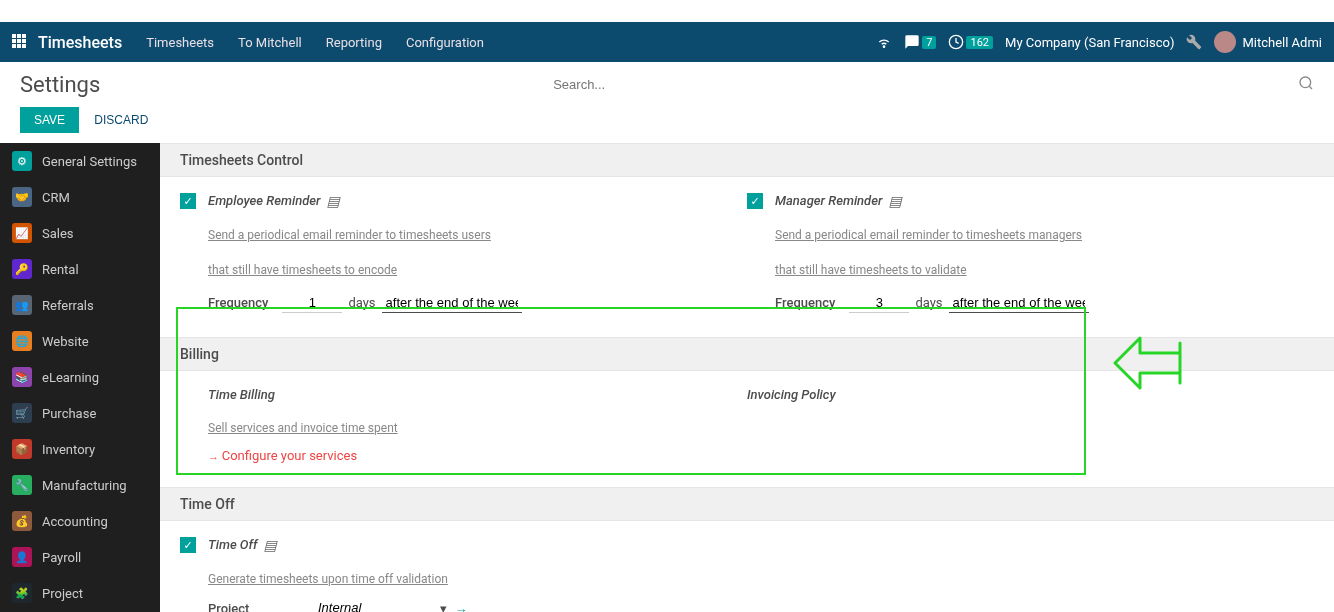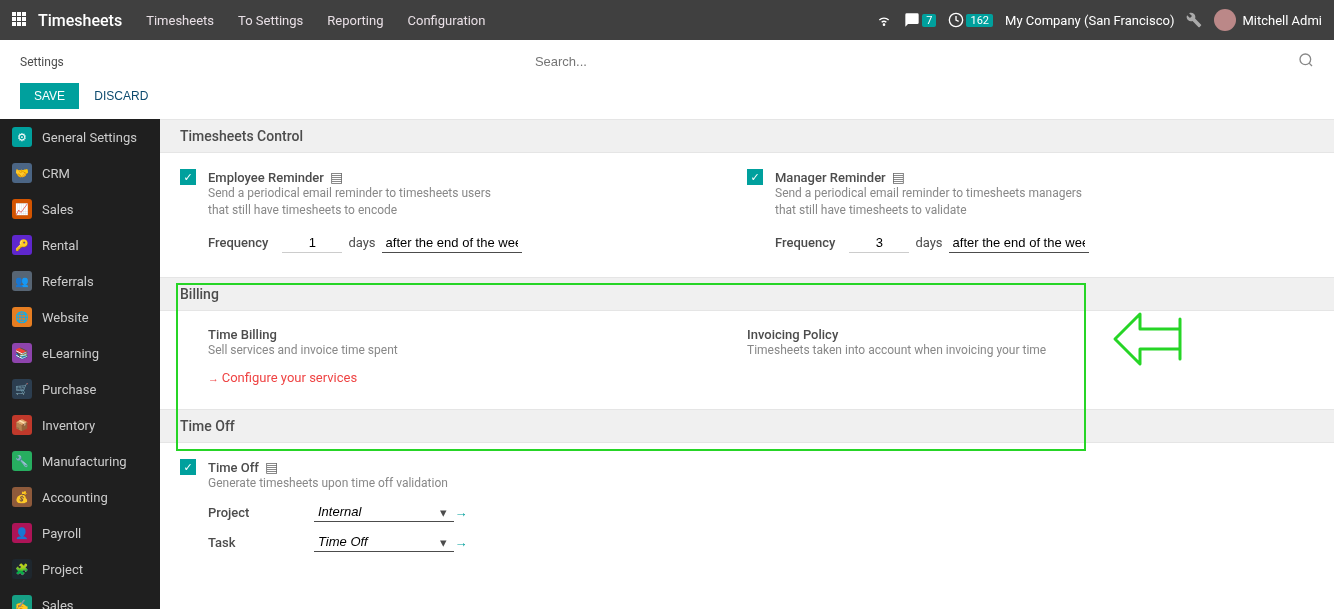--- a/index.html
+++ b/index.html
@@ -1,50 +1,50 @@
 <!DOCTYPE html>
 <html><head>
   <meta charset="utf-8">
   <style>
     * { box-sizing: border-box; margin: 0; padding: 0; }
     body { font-family: -apple-system, BlinkMacSystemFont, "Segoe UI", Roboto, sans-serif; font-size: 13px; color: #4c4c4c; background: #fff; }
     
-    .topbar { background: #404040; color: #fff; height: 40px; display: flex; align-items: center; padding: 0 12px; }
+    .topbar { background: #0c4a6e; color: #fff; height: 40px; display: flex; align-items: center; padding: 0 12px; margin-top: 22px; }
     .topbar .apps-icon { width: 16px; height: 16px; margin-right: 10px; display: grid; grid-template-columns: repeat(3,4px); grid-template-rows: repeat(3,4px); gap: 1px; cursor: pointer; }
     .topbar .apps-icon span { background: #fff; }
     .topbar .app-title { font-size: 16px; font-weight: 500; margin-right: 24px; }
     .topbar .nav-item { margin-right: 24px; font-size: 13px; cursor: pointer; color: #e8dfe5; }
     .topbar .spacer { flex: 1; }
     .topbar .tray-item { margin-left: 12px; display: flex; align-items: center; cursor: pointer; font-size: 13px; }
     .tray-badge { background: #00A09D; color: #fff; border-radius: 2px; padding: 0 4px; font-size: 11px; margin-left: 2px; }
     .avatar { width: 22px; height: 22px; border-radius: 50%; background: #b88; margin-right: 6px; display: inline-block; }
     
     .subheader { display: flex; align-items: center; padding: 10px 20px 4px; border-bottom: 0; }
-    .subheader .page-title { font-size: 12px; color: #4c4c4c; }
+    .subheader .page-title { font-size: 22px; color: #4c4c4c; }
     .search-wrap { flex: 1; display: flex; justify-content: center; }
     .search-input { border: none; outline: none; font-size: 13px; padding: 4px; width: 300px; }
     .search-icon { color: #888; cursor: pointer; }
     
     .action-bar { padding: 6px 20px 10px; }
     .btn-save { background: #00A09D; color: #fff; border: none; padding: 6px 14px; font-size: 12px; font-weight: 500; cursor: pointer; margin-right: 8px; }
     .btn-discard { background: none; border: none; color: #0c4a6e; font-size: 12px; cursor: pointer; padding: 6px 4px; }
     
     .main { display: flex; height: calc(612px - 40px - 42px - 40px); }
     .sidebar { width: 160px; background: #1f1f1f; color: #ccc; overflow-y: auto; }
     .sidebar-item { display: flex; align-items: center; padding: 8px 12px; cursor: pointer; font-size: 13px; }
     .sidebar-item .side-icon { width: 20px; height: 20px; margin-right: 10px; display: flex; align-items: center; justify-content: center; border-radius: 3px; font-size: 11px; color: #fff; }
     
     .content { flex: 1; background: #fff; overflow-y: auto; padding: 0; }
     .section-title { background: #f0f0f0; padding: 8px 20px; font-size: 14px; font-weight: 500; color: #4c4c4c; border-top: 1px solid #e5e5e5; border-bottom: 1px solid #e5e5e5; }
     .section-body { padding: 16px 20px 24px; display: flex; }
     .col { flex: 1; display: flex; }
     .chk-col { width: 28px; padding-top: 0; }
     .chk { width: 16px; height: 16px; background: #00A09D; color: #fff; display: flex; align-items: center; justify-content: center; font-size: 11px; cursor: pointer; }
-    .field-label { font-weight: 500; color: #4c4c4c; display: flex; align-items: center; }
-    .field-desc { color: #888; font-size: 12px; margin-top: 0; line-height: 1.4; }
+    .field-label { font-weight: 500; color: #4c4c4c; display: flex; align-items: flex-start; font-style: italic; }
+    .field-desc { color: #888; font-size: 12px; margin-top: 18px; line-height: 1.4; text-decoration: underline; }
     .controls-row { margin-top: 14px; display: flex; align-items: center; }
     .controls-row label { font-weight: 500; margin-right: 8px; }
     .inp { border: none; border-bottom: 1px solid #ccc; text-align: center; width: 60px; padding: 2px; margin: 0 6px; font-size: 13px; }
     .sel { border: none; border-bottom: 1px solid #4c4c4c; padding: 2px 4px; font-size: 13px; margin-left: 6px; width: 140px; }
     .book-icon { margin-left: 6px; color: #666; font-size: 14px; cursor: pointer; }
     .link-action { color: #ef4444; cursor: pointer; font-size: 13px; margin-top: 12px; display: inline-block; }
     .link-action::before { content: "→ "; font-size: 11px; }
     .radio-row { display: flex; align-items: center; margin-top: 6px; }
     .radio-row input[type=radio] { margin-right: 8px; accent-color: #00A09D; }
     .form-row { display: flex; align-items: center; margin-top: 10px; }
@@ -67,21 +67,21 @@
       <span></span>
       <span></span>
       <span></span>
       <span></span>
       <span></span>
       <span></span>
       <span></span>
     </div>
   <div class="app-title">Timesheets</div>
   <div class="nav-item">Timesheets</div>
-  <div class="nav-item">To Settings</div>
+  <div class="nav-item">To Mitchell</div>
   <div class="nav-item">Reporting</div>
   <div class="nav-item">Configuration</div>
   <div class="spacer"></div>
   <div class="tray-item">
     <svg width="16" height="16" viewBox="0 0 24 24" fill="none" stroke="#fff" stroke-width="2">
         <path d="M5 12a10 10 0 0 1 14 0"></path>
         <path d="M8.5 15.5a5 5 0 0 1 7 0"></path>
         <circle cx="12" cy="19" r="1" fill="#fff"></circle>
       </svg>
   </div>
@@ -238,21 +238,20 @@
         <div class="chk-col"></div>
         <div>
           <div class="field-label">Time Billing</div>
           <div class="field-desc">Sell services and invoice time spent</div>
           <div class="link-action">Configure your services</div>
         </div>
       </div>
       <div class="col">
         <div>
           <div class="field-label">Invoicing Policy</div>
-          <div class="field-desc">Timesheets taken into account when invoicing your time</div>
         </div>
       </div>
     </div>
 
     <div class="section-title">Time Off</div>
     <div class="section-body">
       <div class="col">
         <div class="chk-col">
             <div class="chk">✓</div>
           </div>

